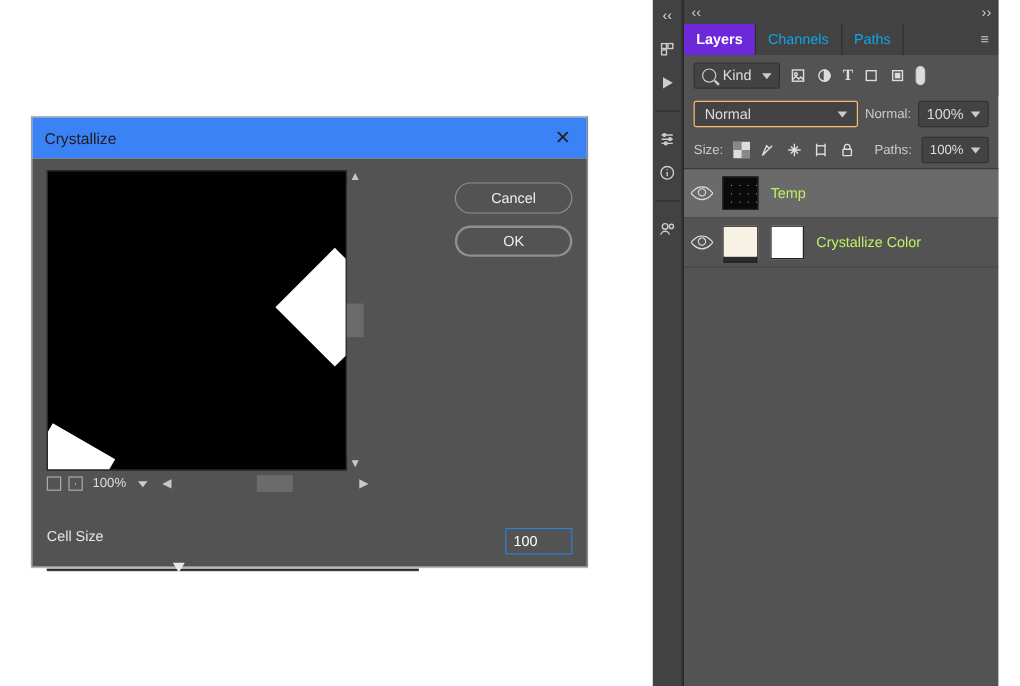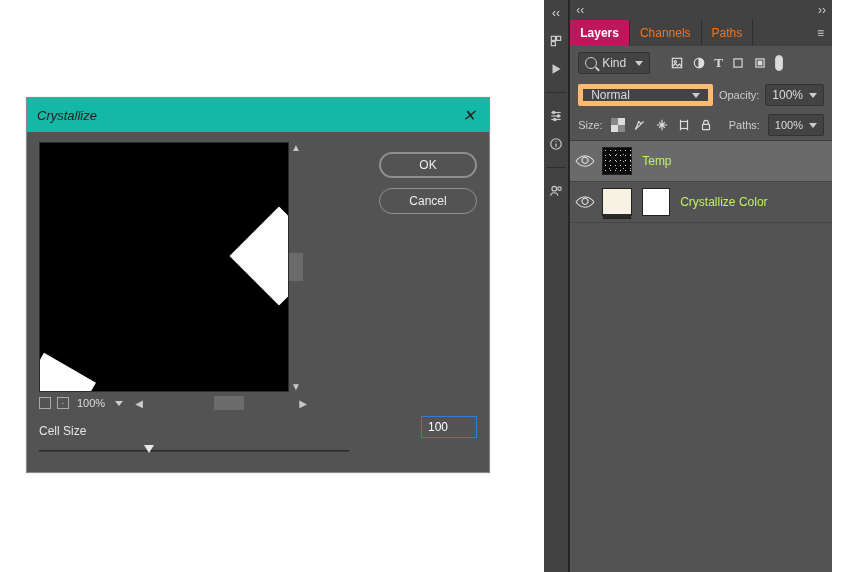--- a/index.html
+++ b/index.html
@@ -1,20 +1,20 @@
 <!DOCTYPE html>
 <html><head>
 <meta charset="utf-8">
 <style>
   * { box-sizing: border-box; margin: 0; padding: 0; font-family: -apple-system, "Segoe UI", Tahoma, sans-serif; }
   body { background: #fff; width: 850px; height: 572px; position: relative; overflow: hidden; font-size: 12px; color: #ddd; }
 
   
   .dialog { position: absolute; left: 26px; top: 97px; width: 464px; height: 376px; border: 1px solid #8a8a8a; background: #fff; box-shadow: 0 0 0 1px rgba(0,0,0,.05); }
-  .titlebar { height: 34px; display: flex; align-items: center; padding: 0 10px; background: #14b8a6; color: #202020; font-size: 13px; font-style: italic; }
+  .titlebar { height: 34px; display: flex; align-items: center; padding: 0 10px; background: #3b82f6; color: #202020; font-size: 13px; }
   .titlebar .spacer { flex: 1; }
   .close-x { font-size: 16px; color: #222; cursor: pointer; width: 20px; text-align: center; }
 
   .dialog-body { background: #535353; height: calc(100% - 34px); padding: 10px 12px 16px 12px; position: relative; }
 
   .content-row { display: flex; gap: 20px; }
   .preview-col { width: 270px; }
   .btn-col { width: 98px; margin-left: auto; display: flex; flex-direction: column; gap: 10px; padding-top: 10px; }
 
   .preview-wrap { display: flex; }
@@ -30,21 +30,21 @@
   .sq2 { width: 12px; height: 12px; border: 1px solid #aaa; display: inline-flex; align-items: center; justify-content: center; font-size: 9px; color:#ccc; }
   .zoompct { font-size: 11px; color: #ddd; margin: 0 2px; }
   .chev-down { width: 0; height: 0; border-left: 4px solid transparent; border-right: 4px solid transparent; border-top: 5px solid #ccc; display:inline-block; margin: 0 6px 0 2px; }
   .htrack { flex: 1; height: 14px; background: #535353; position: relative; margin: 0 4px; }
   .hthumb { position: absolute; top: 0; bottom: 0; width: 30px; left: 45%; background: #6b6b6b; }
   .harrow { font-size: 10px; color: #c8c8c8; padding: 0 2px; }
 
   .btn { border: 1px solid #8f8f8f; border-radius: 14px; height: 26px; display: flex; align-items: center; justify-content: center; color: #eee; background: transparent; cursor: pointer; font-size: 12px; }
   .btn.primary { border-width: 2px; }
 
-  .param-row { display: flex; align-items: flex-end; margin-top: 4px; }
+  .param-row { display: flex; align-items: flex-start; margin-top: 28px; }
   .param-label { color: #e6e6e6; font-size: 12px; }
   .param-spacer { flex: 1; }
   .param-input { width: 56px; height: 22px; background: #535353; border: 1px solid #2e7fd1; color: #fff; padding: 0 6px; font-size: 12px; text-align: left; }
   .slider { position: relative; height: 14px; margin-top: 6px; width: 310px; }
   .slider-track { position: absolute; left: 0; right: 0; top: 6px; height: 2px; background: #3c3c3c; border-top:1px solid #2a2a2a; }
   .slider-thumb { position: absolute; top: 1px; left: 105px; width: 0; height: 0; border-left: 5px solid transparent; border-right: 5px solid transparent; border-top: 8px solid #e8e8e8; }
 
   
   .tri-bl { position: absolute; left: -10px; bottom: -14px; width: 60px; height: 40px; background: #fff; transform: rotate(30deg); }
   .tri-r  { position: absolute; right: -26px; bottom: 100px; width: 70px; height: 70px; background: #fff; transform: rotate(45deg); }
@@ -52,34 +52,34 @@
   
   .panels { position: absolute; right: 18px; top: 0; bottom: 0; width: 288px; display: flex; }
   .dock { width: 30px; background: #424242; border-right: 1px solid #222; display: flex; flex-direction: column; align-items: center; padding-top: 6px; gap: 14px; }
   .dock-collapse { font-size: 12px; color: #ddd; }
   .dock svg { display: block; }
   .dock .sep { width: 80%; height: 1px; background: #2f2f2f; margin: 2px 0; }
 
   .layers-panel { flex: 1; background: #535353; border-left: 1px solid #2a2a2a; display: flex; flex-direction: column; }
   .lp-top { height: 20px; background: #424242; display: flex; align-items: center; justify-content: space-between; padding: 0 6px; color: #ccc; font-size: 12px; }
   .tabs { display: flex; background: #424242; }
-  .tab { padding: 6px 10px; font-size: 12px; color: #f97316; border-right: 1px solid #2e2e2e; cursor: pointer; }
-  .tab.active { background: #be185d; color: #fff; font-weight: 600; }
+  .tab { padding: 6px 10px; font-size: 12px; color: #0ea5e9; border-right: 1px solid #2e2e2e; cursor: pointer; }
+  .tab.active { background: #6d28d9; color: #fff; font-weight: 600; }
   .tab-menu { margin-left: auto; padding: 6px 8px; color: #ccc; }
 
-  .filter-row { display: flex; align-items: center; padding: 6px 8px; gap: 20px; background: #535353; }
+  .filter-row { display: flex; align-items: center; padding: 6px 8px; gap: 8px; background: #535353; }
   .kind { display: flex; align-items: center; gap: 5px; background: #434343; border: 1px solid #333; height: 22px; padding: 0 6px; border-radius: 2px; color:#ddd; }
   .search-ico { width:12px;height:12px;border:1.5px solid #ccc;border-radius:50%;position:relative; }
   .search-ico::after{content:'';position:absolute;width:5px;height:1.5px;background:#ccc;right:-4px;bottom:-1px;transform:rotate(45deg);}
   .kind .mini-chev { margin-left:4px; width:0;height:0;border-left:4px solid transparent;border-right:4px solid transparent;border-top:5px solid #ccc; }
   .filter-icons { display: flex; gap: 8px; color:#ddd; align-items:center; }
   .pill { width:8px;height:16px;border-radius:4px;border:1px solid #ccc;background:#dcdcdc; }
 
   .row2 { display: flex; align-items: center; padding: 4px 8px; gap: 6px; }
-  .blend { flex: 1; background: #434343; border: 5px solid #fdba74; height: 22px; display:flex; align-items:center; padding:0 8px; color:#ddd; justify-content:space-between; border-radius:2px; }
+  .blend { flex: 1; background: #434343; border: 1px solid #fdba74; height: 22px; display:flex; align-items:center; padding:0 8px; color:#ddd; justify-content:space-between; border-radius:2px; }
   .lbl { color: #ccc; font-size: 11px; }
   .pct { background: #434343; border: 1px solid #333; height: 22px; display:flex; align-items:center; padding:0 6px; color:#ddd; gap:6px; border-radius:2px; }
   .mini-chev2 { width:0;height:0;border-left:4px solid transparent;border-right:4px solid transparent;border-top:5px solid #ccc; }
 
   .row3 { display:flex; align-items:center; padding: 4px 8px; gap:8px; color:#ccc; font-size:11px; border-bottom:1px solid #3b3b3b; }
   .lock-icons { display:flex; gap:8px; align-items:center; color:#ddd; }
 
   .layer-list { flex:1; overflow:auto; }
   .layer { display:flex; align-items:center; gap:10px; padding:6px 8px; border-bottom:1px solid #464646; }
   .layer.selected { background:#6a6a6a; }
@@ -131,25 +131,25 @@
           </div>
           <span class="harrow">◀</span>
           <div class="htrack">
             <div class="hthumb"></div>
           </div>
           <span class="harrow">▶</span>
         </div>
       </div>
 
       <div class="btn-col">
+        <div class="btn">
+            <span>Cancel</span>
+          </div>
         <div class="btn primary">
             <span>OK</span>
-          </div>
-        <div class="btn">
-            <span>Cancel</span>
           </div>
       </div>
     </div>
 
     <div class="param-row">
       <span class="param-label">Cell Size</span>
       <span class="param-spacer"></span>
       <input class="param-input" value="100" style="">
     </div>
     <div class="slider">
@@ -235,21 +235,21 @@
           </svg>
         <span class="pill"></span>
       </div>
     </div>
 
     <div class="row2">
       <div class="blend">
         <span>Normal</span>
         <span class="mini-chev2"></span>
       </div>
-      <span class="lbl">Opacity:</span>
+      <span class="lbl">Normal:</span>
       <div class="pct">
         <span>100%</span>
         <span class="mini-chev2"></span>
       </div>
     </div>
 
     <div class="row3">
       <span>Size:</span>
       <div class="lock-icons">
         <svg class="ico" viewBox="0 0 16 16">

